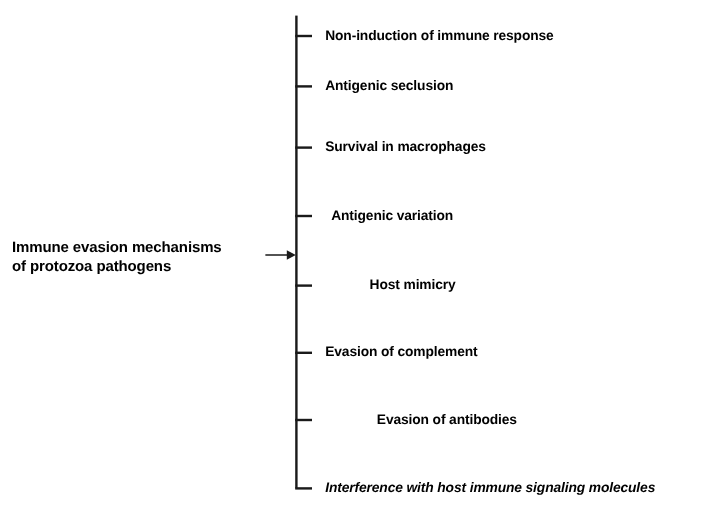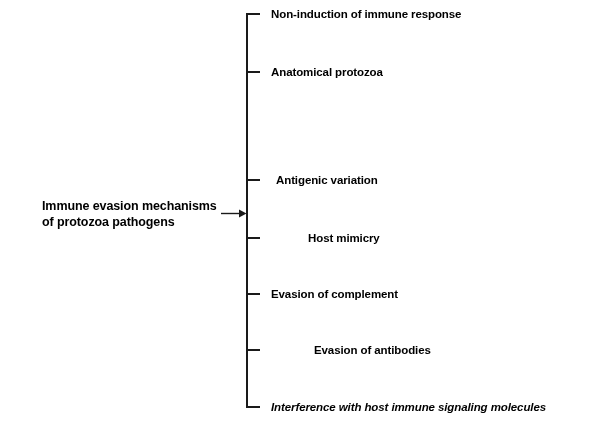--- a/index.html
+++ b/index.html
@@ -24,21 +24,20 @@
     position: absolute;
     left: 10px;
     top: 198px;
     width: 210px;
     font-size: 12.5px;
     font-weight: bold;
     line-height: 16px;
     letter-spacing: -0.1px;
     color: #000000;
     white-space: pre-line;
-    margin-left: 32px;
   }
 
   
   #root-arrow {
     position: absolute;
     left: 221px;
     top: 206px;
     width: 26px;
     height: 13px;
   }
@@ -87,30 +86,34 @@
 
   <div id="root-arrow">
     <svg width="26" height="13" viewBox="0 0 26 13" xmlns="http://www.w3.org/2000/svg">
       <line x1="0" y1="6.5" x2="19" y2="6.5" stroke="#1a1a1a" stroke-width="1.4"></line>
       <polygon points="18,2.6 25.5,6.5 18,10.4" fill="#1a1a1a"></polygon>
     </svg>
   </div>
 
   <div id="bracket-spine"></div>
 
-  <div class="branch-row" style="top:6px;">
+  <div class="branch-row" style="top:22px;">
     <span class="branch-tick"></span>
     <span class="branch-label" style="margin-left:11px;">Non-induction of immune response</span>
   </div>
 
   <div class="branch-row" style="top:64px;">
     <span class="branch-tick"></span>
-    <span class="branch-label" style="margin-left:11px;">Anatomical protozoa</span>
+    <span class="branch-label" style="margin-left:11px;">Antigenic seclusion</span>
   </div>
 
+  <div class="branch-row" style="top:115px;">
+    <span class="branch-tick"></span>
+    <span class="branch-label" style="margin-left:11px;">Survival in macrophages</span>
+  </div>
 
   <div class="branch-row" style="top:172px;justify-content:space-between;">
     <span class="branch-tick"></span>
     <span class="branch-label" style="margin-left:16px;">Antigenic variation</span>
   </div>
 
   <div class="branch-row" style="top:230px;gap:32px;">
     <span class="branch-tick"></span>
     <span class="branch-label" style="margin-left:16px;">Host mimicry</span>
   </div>

